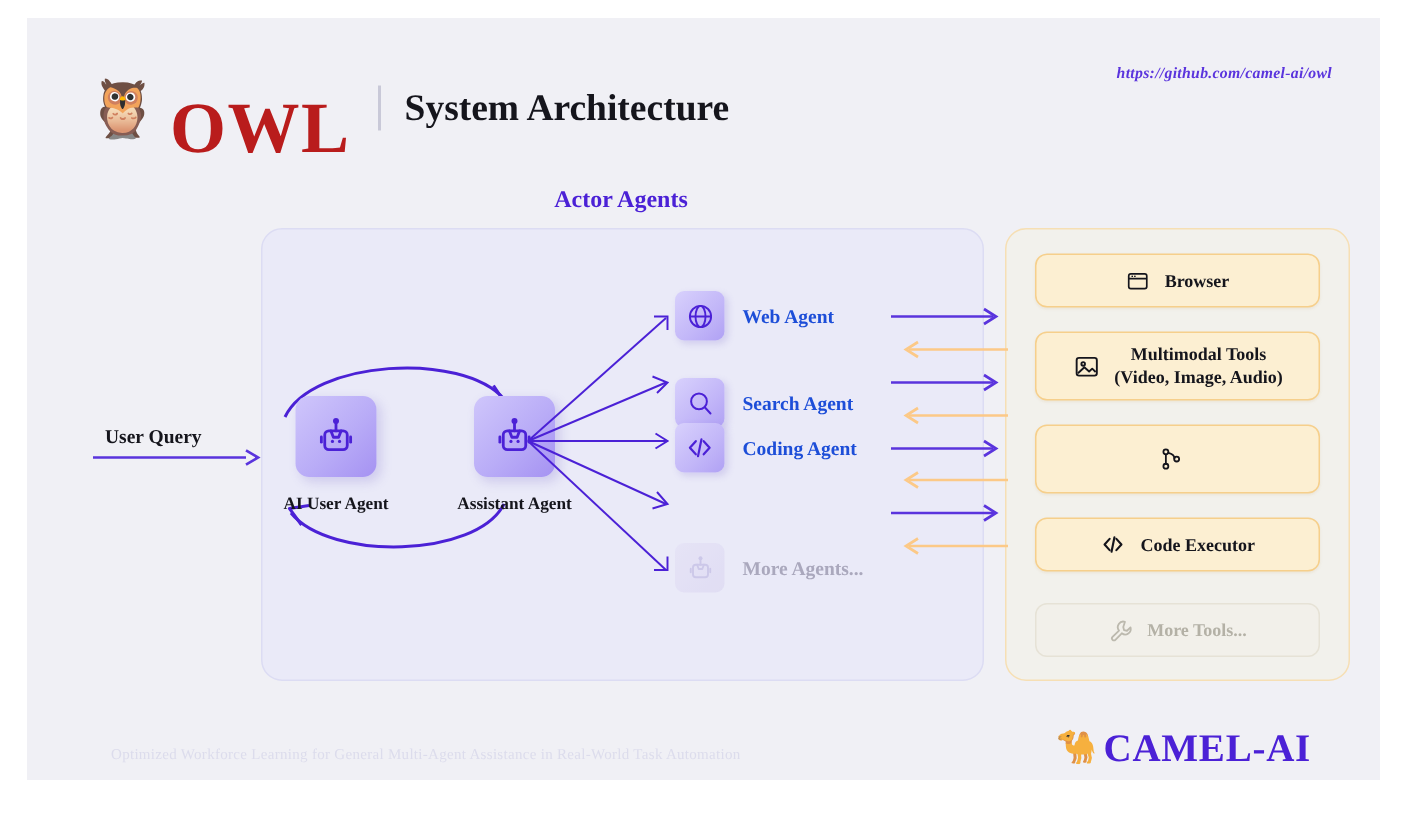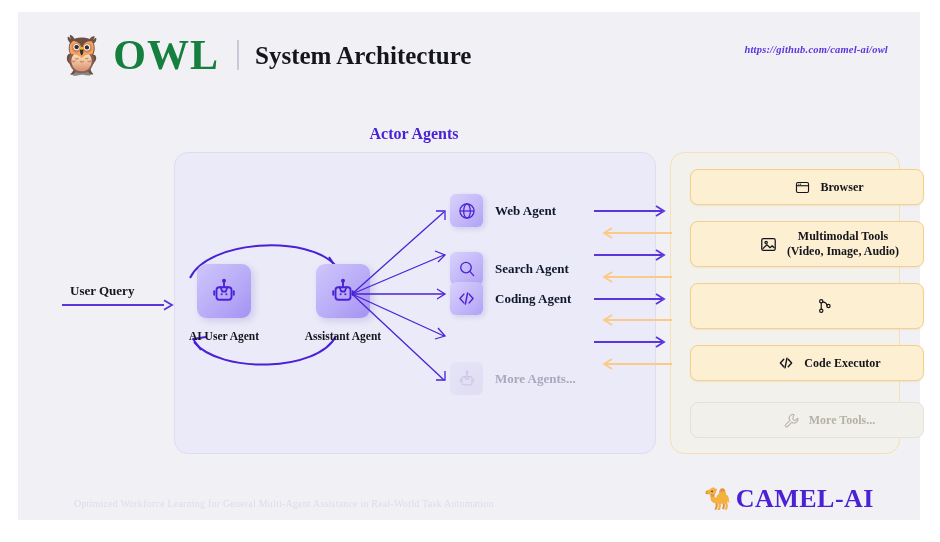--- a/index.html
+++ b/index.html
@@ -8,21 +8,21 @@
     font-family:"Liberation Serif", serif;
     overflow:hidden;
   }
   #canvas{
     position:absolute;left:18px;top:12px;width:902px;height:508px;
     background:#f0f0f5;
   }
   
   #header{position:absolute;left:40px;top:22px;display:flex;align-items:center;}
   #owl-emoji{font-size:38px;line-height:1;margin-right:8px;font-family:"DejaVu Sans",sans-serif;}
-  #owl-word{font-size:42px;font-weight:bold;color:#15803d;letter-spacing:1px;line-height:1;}
+  #owl-word{font-size:48px;font-weight:bold;color:#b91c1c;letter-spacing:1px;line-height:1;margin-top:28px;}
   #title-divider{width:2px;height:30px;background:#c9c9d8;margin:0 16px 0 18px;}
   #sys-title{font-size:25px;font-weight:bold;color:#15151c;line-height:1;}
   #repo-url{
     position:absolute;right:32px;top:32px;font-size:10.5px;font-style:italic;
     font-weight:bold;color:#5a34dd;letter-spacing:.2px;
   }
   
   .section-title{position:absolute;font-size:16px;font-weight:bold;}
   #actor-title{left:156px;top:113px;width:480px;text-align:center;color:#4b21d6;}
   #tools-title{left:652px;top:113px;width:228px;text-align:center;color:#f2922e;}
@@ -53,34 +53,33 @@
   
   #fan-arrows{position:absolute;left:330px;top:180px;width:122px;height:205px;}
   
   .sub-agent{position:absolute;left:432px;display:flex;align-items:center;}
   .sub-tile{
     width:33px;height:33px;border-radius:6px;
     background:linear-gradient(135deg,#d8d1fc 0%,#c2b6f8 60%,#b0a1f4 100%);
     box-shadow:2px 2px 5px rgba(110,90,200,.20);
     display:flex;align-items:center;justify-content:center;flex:none;
   }
-  .sub-label{margin-left:12px;font-size:13px;font-weight:bold;color:#0f172a;white-space:nowrap;}
+  .sub-label{margin-left:12px;font-size:13px;font-weight:bold;color:#1d4ed8;white-space:nowrap;}
   .sub-agent.muted .sub-tile{
     background:linear-gradient(135deg,#e5e2f6 0%,#ddd9f2 100%);box-shadow:none;opacity:.75;
   }
   .sub-agent.muted .sub-label{color:#aaa8bd;}
   
   #connectors{position:absolute;left:576px;top:180px;width:80px;height:205px;}
   
   .tool-card{
     position:absolute;left:672px;width:188px;border-radius:8px;
     background:#fcefd2;border:1.2px solid #f6cf8b;
     display:flex;align-items:center;justify-content:center;
     box-shadow:0 1px 2px rgba(190,150,70,.13);
-    padding-left:44px;
   }
   .tool-icon{flex:none;display:flex;align-items:center;justify-content:center;margin-right:9px;}
   .tool-label{font-size:12px;font-weight:bold;color:#15151c;text-align:center;line-height:1.25;}
   .tool-card.muted{background:#f2f0ea;border:1.2px solid #e6e2d6;box-shadow:none;}
   .tool-card.muted .tool-label{color:#b4b1a6;}
   
   #tagline{
     position:absolute;left:56px;top:486px;font-size:10px;color:#dcdcec;
     letter-spacing:.2px;white-space:nowrap;
   }

